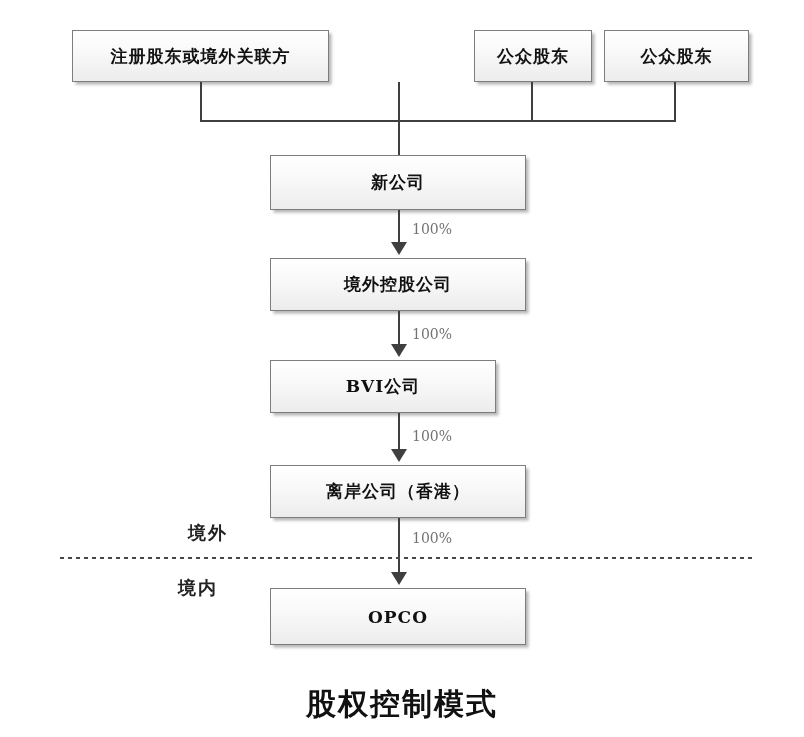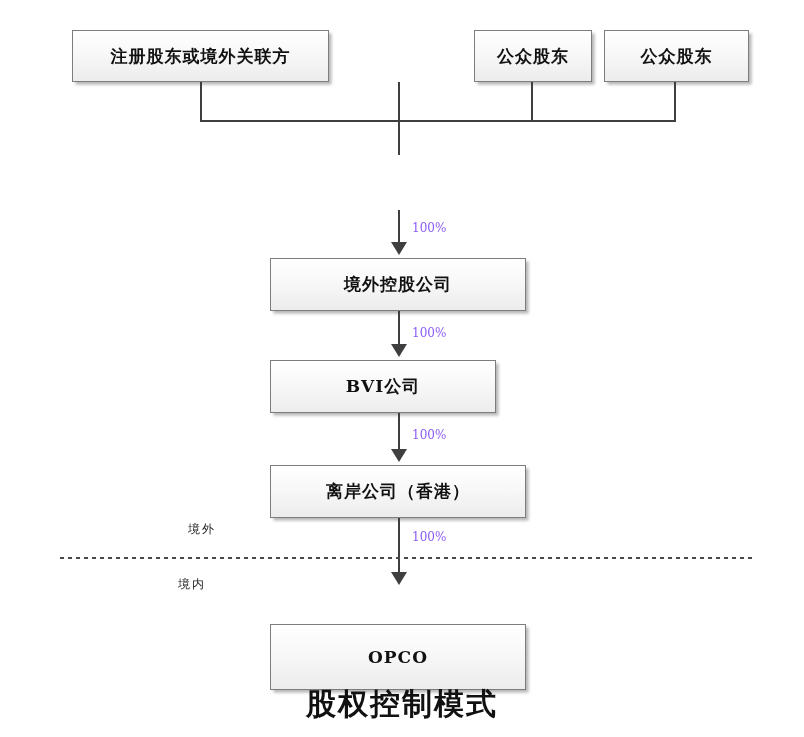--- a/index.html
+++ b/index.html
@@ -31,30 +31,31 @@
   .hline { position: absolute; height: 2px; background: #3f3f3f; }
   .arrowhead {
     position: absolute;
     width: 0; height: 0;
     border-left: 8px solid transparent;
     border-right: 8px solid transparent;
     border-top: 13px solid #3f3f3f;
   }
   .pct {
     position: absolute;
-    font-size: 12px;
-    color: #8b5cf6;
+    font-size: 14px;
+    color: #737373;
     white-space: nowrap;
   }
   .region {
     position: absolute;
-    font-size: 12px;
+    font-size: 18px;
     color: #222222;
     letter-spacing: 2px;
     white-space: nowrap;
+    font-weight: bold;
   }
   .boundary {
     position: absolute;
     left: 60px;
     top: 557px;
     width: 694px;
     height: 2px;
     background: repeating-linear-gradient(90deg, #474747 0px, #474747 4px, transparent 4px, transparent 8px);
   }
   .title {
@@ -70,37 +71,38 @@
   
   .n-top1 { left: 72px;  top: 30px; width: 257px; height: 52px; }
   .n-top2 { left: 343px; top: 30px; width: 114px; height: 52px; }
   .n-top3 { left: 474px; top: 30px; width: 118px; height: 52px; text-align: center; }
   .n-top4 { left: 604px; top: 30px; width: 145px; height: 52px; }
   
   .n-c1 { left: 270px; top: 155px; width: 256px; height: 55px; }
   .n-c2 { left: 270px; top: 258px; width: 256px; height: 53px; }
   .n-c3 { left: 270px; top: 360px; width: 226px; height: 53px; }
   .n-c4 { left: 270px; top: 465px; width: 256px; height: 53px; }
-  .n-c5 { left: 270px; top: 588px; width: 256px; height: 66px; margin-top: 36px; }
+  .n-c5 { left: 270px; top: 588px; width: 256px; height: 57px; }
 </style>
 </head>
 <body>
 
 <div class="canvas">
 
   <div class="node n-top1">注册股东或境外关联方</div>
   <div class="node n-top3">公众股东</div>
   <div class="node n-top4">公众股东</div>
 
   <div class="vline" style="left:200px; top:82px; height:40px;"></div>
   <div class="vline" style="left:531px; top:82px; height:40px;"></div>
   <div class="vline" style="left:674px; top:82px; height:40px;"></div>
   <div class="hline" style="left:200px; top:120px; width:476px;"></div>
   <div class="vline" style="left:398px; top:82px; height:73px;"></div>
 
+  <div class="node n-c1">新公司</div>
   <div class="node n-c2">境外控股公司</div>
   <div class="node n-c3">BVI公司</div>
   <div class="node n-c4">离岸公司（香港）</div>
   <div class="node n-c5">OPCO</div>
 
   <div class="vline" style="left:398px; top:210px; height:34px;"></div>
   <div class="arrowhead" style="left:391px; top:242px;"></div>
   <div class="pct" style="left:412px; top:221px;">100%</div>
 
   <div class="vline" style="left:398px; top:311px; height:34px;"></div>

